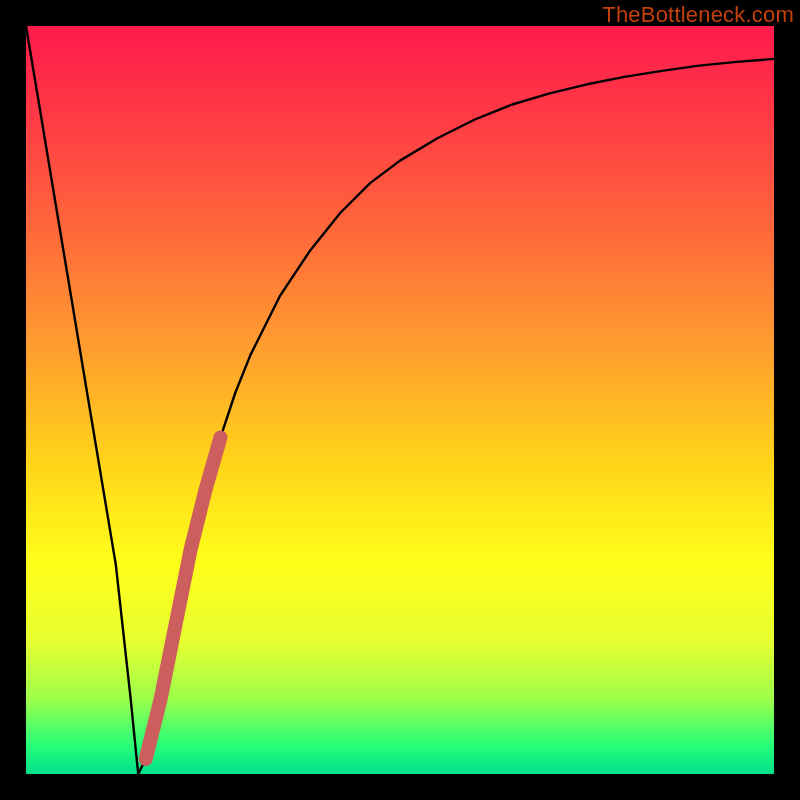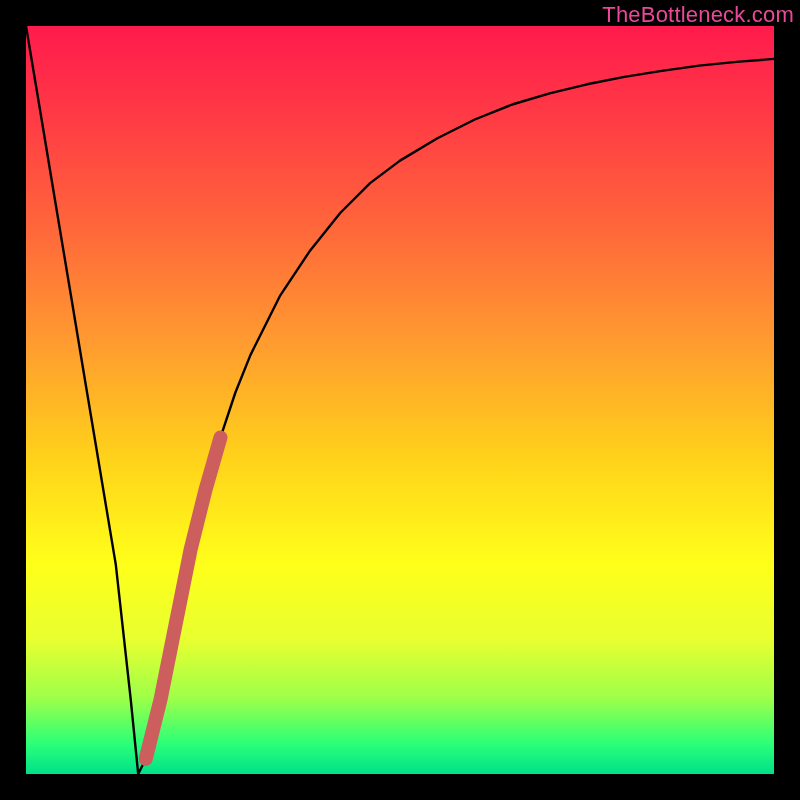--- a/index.html
+++ b/index.html
@@ -42,21 +42,21 @@
     left: 0;
     top: 0;
     width: 748px;
     height: 748px;
     overflow: visible;
   }
   .watermark {
     position: absolute;
     top: 2px;
     right: 6px;
-    color: #ec4899;
+    color: #c2410c;
     font-size: 22px;
     font-weight: 500;
     letter-spacing: 0.2px;
     user-select: none;
   }
 </style>
 </head>
 <body>
 
 <div class="frame">

